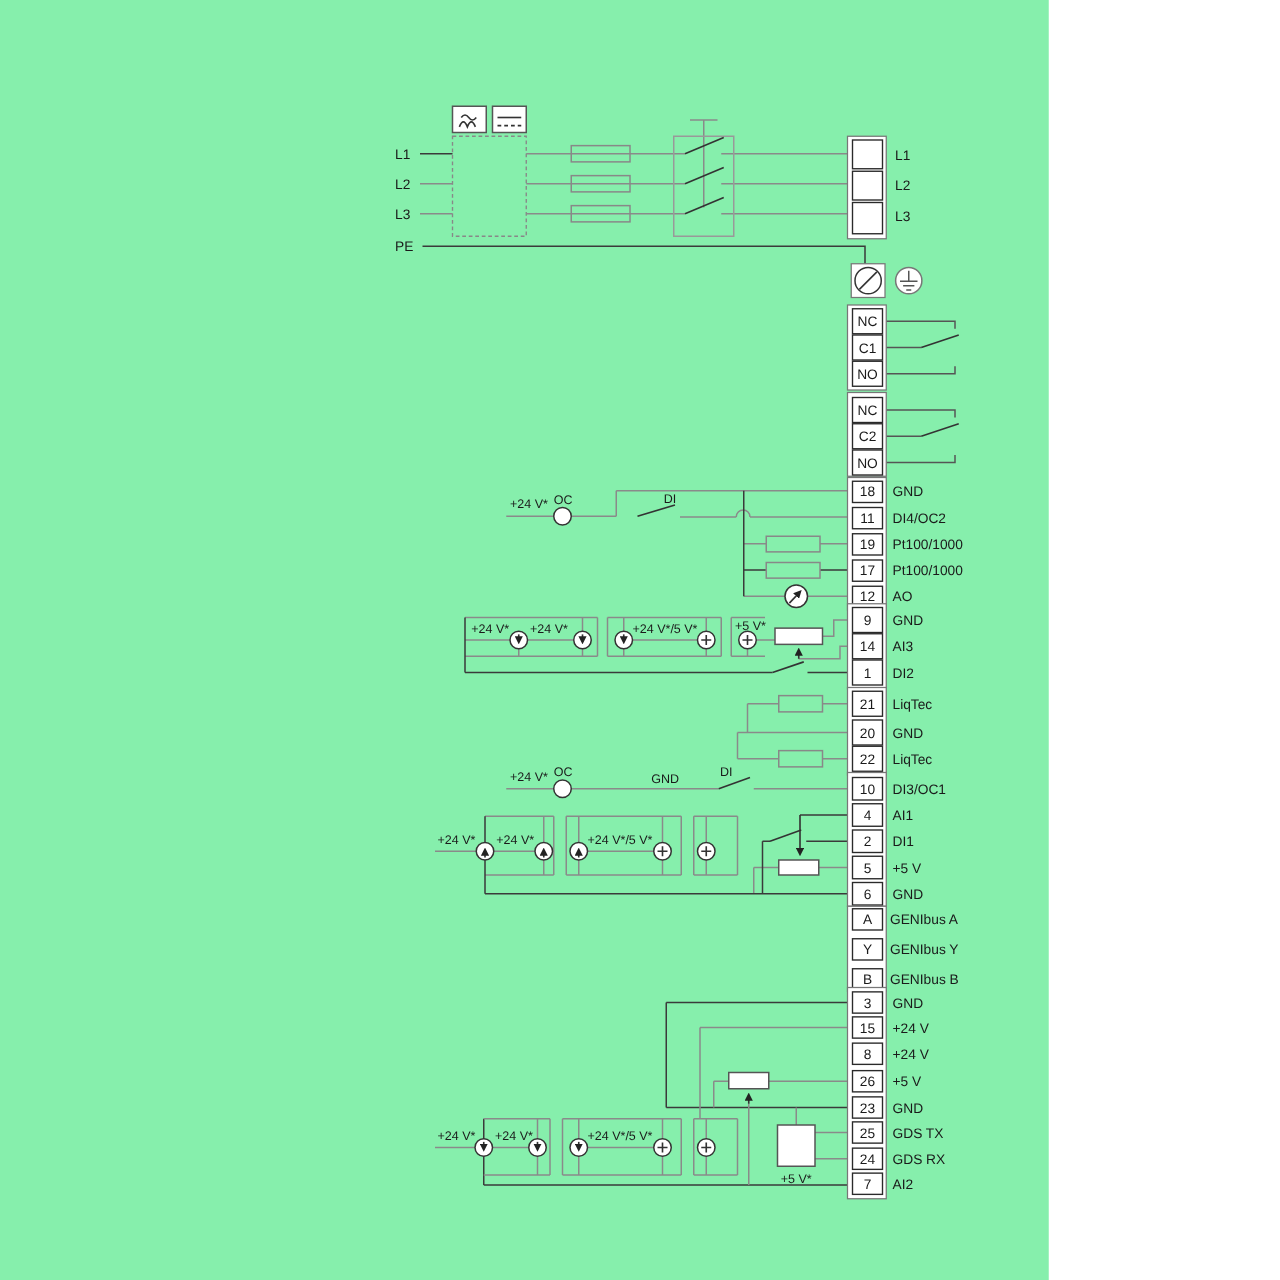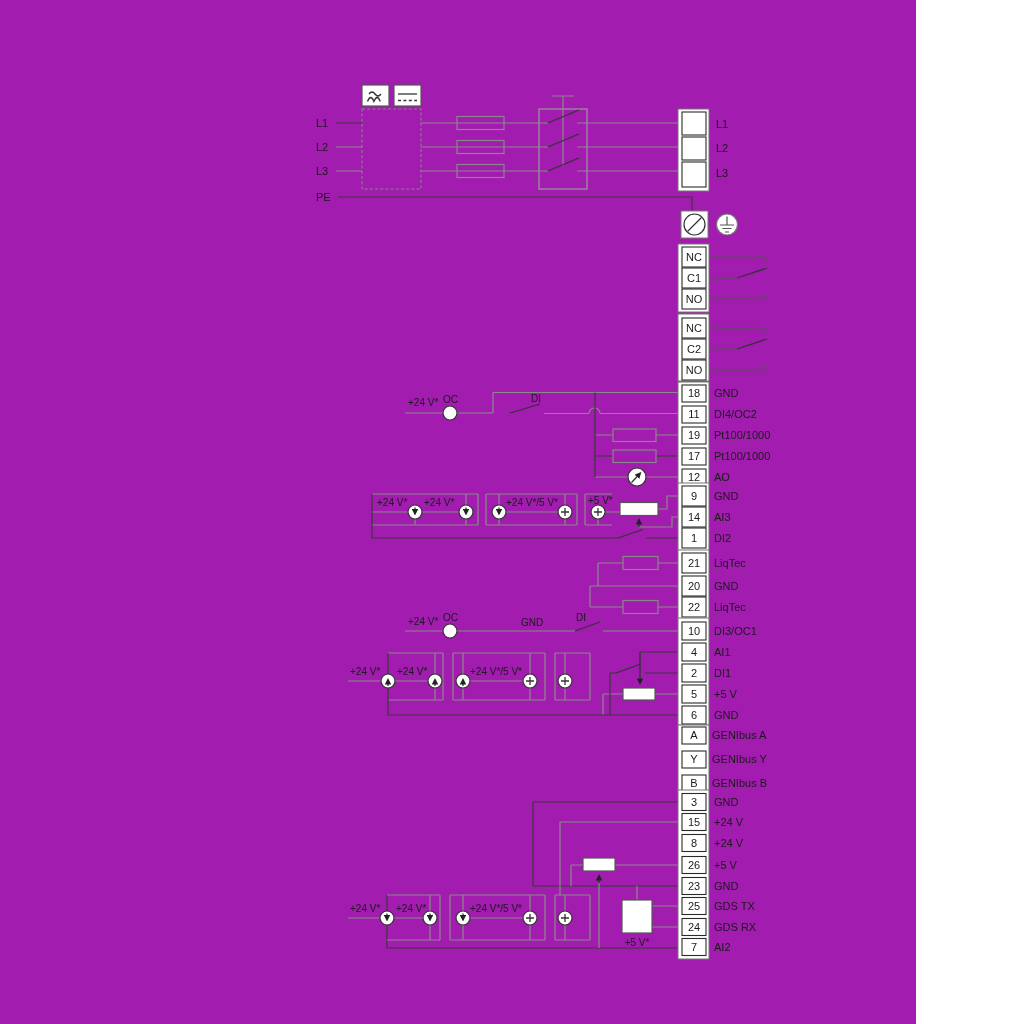--- a/index.html
+++ b/index.html
@@ -1,16 +1,16 @@
 <!DOCTYPE html>
 <html><head>
 <meta charset="utf-8">
 <style>
   html,body{margin:0;padding:0;background:#ffffff;}
-  #canvas{position:relative;width:916px;height:1024px;background:#a21caf;overflow:hidden;}
+  #canvas{position:relative;width:839px;height:1024px;background:#86efac;overflow:hidden;}
   svg{position:absolute;left:0;top:0;}
   text{font-family:"Liberation Sans","DejaVu Sans",sans-serif;fill:#1a1a1a;}
   .t11{font-size:11px;}
   .t10{font-size:10px;}
   .mid{text-anchor:middle;}
   .w{stroke:#8a8a8a;fill:none;stroke-width:1.2;}
   .d{stroke:#3a3a3a;fill:none;stroke-width:1.2;}
   .m{stroke:#555;fill:none;stroke-width:1.2;}
   .cell{fill:#fff;stroke:#2a2a2a;stroke-width:1.1;}
   .outer{fill:#fff;stroke:#777;stroke-width:1;}

